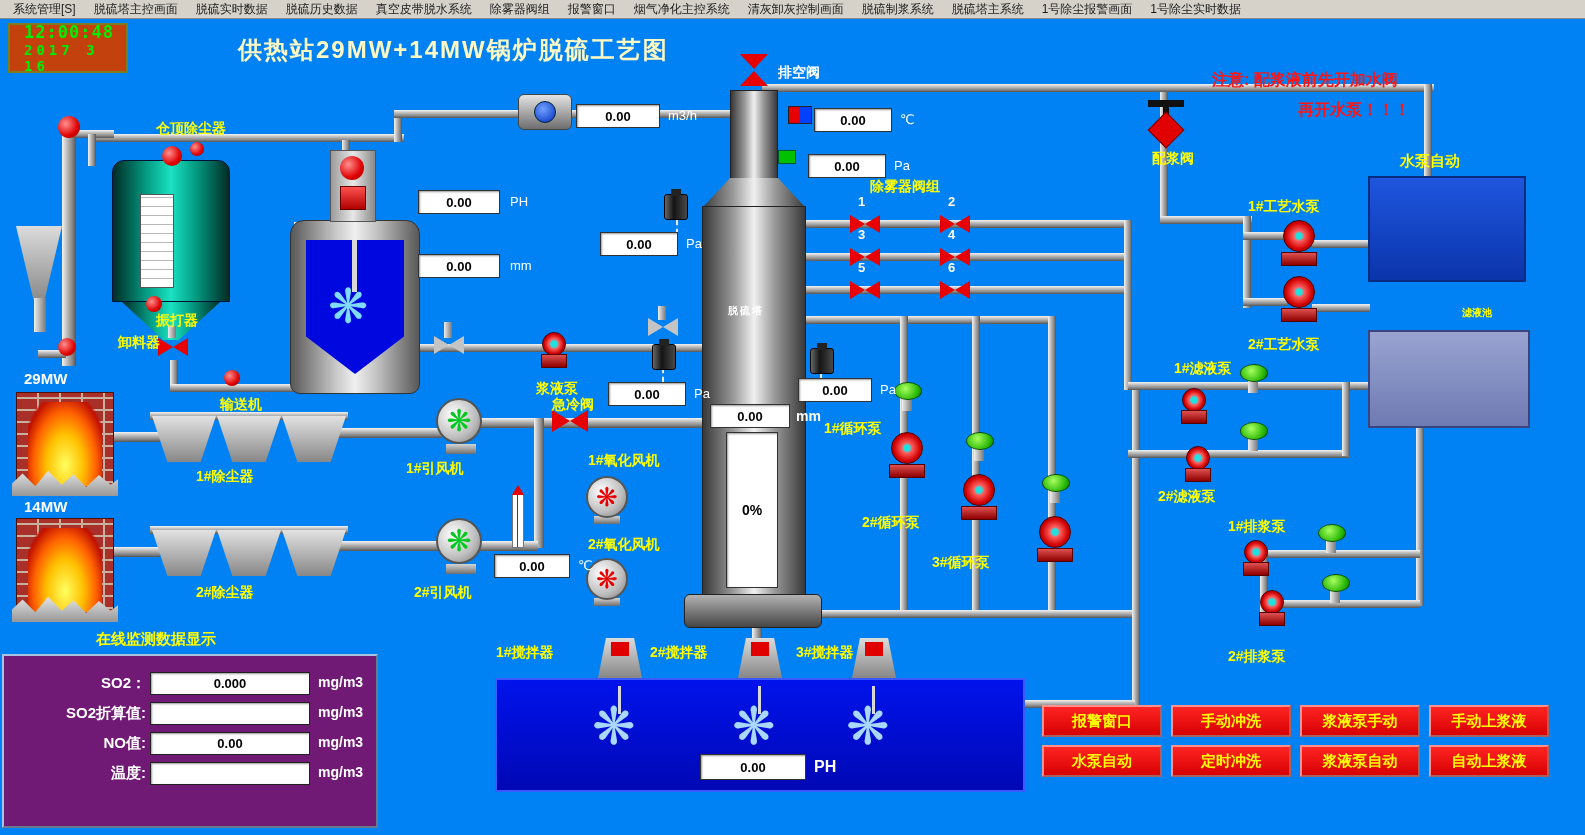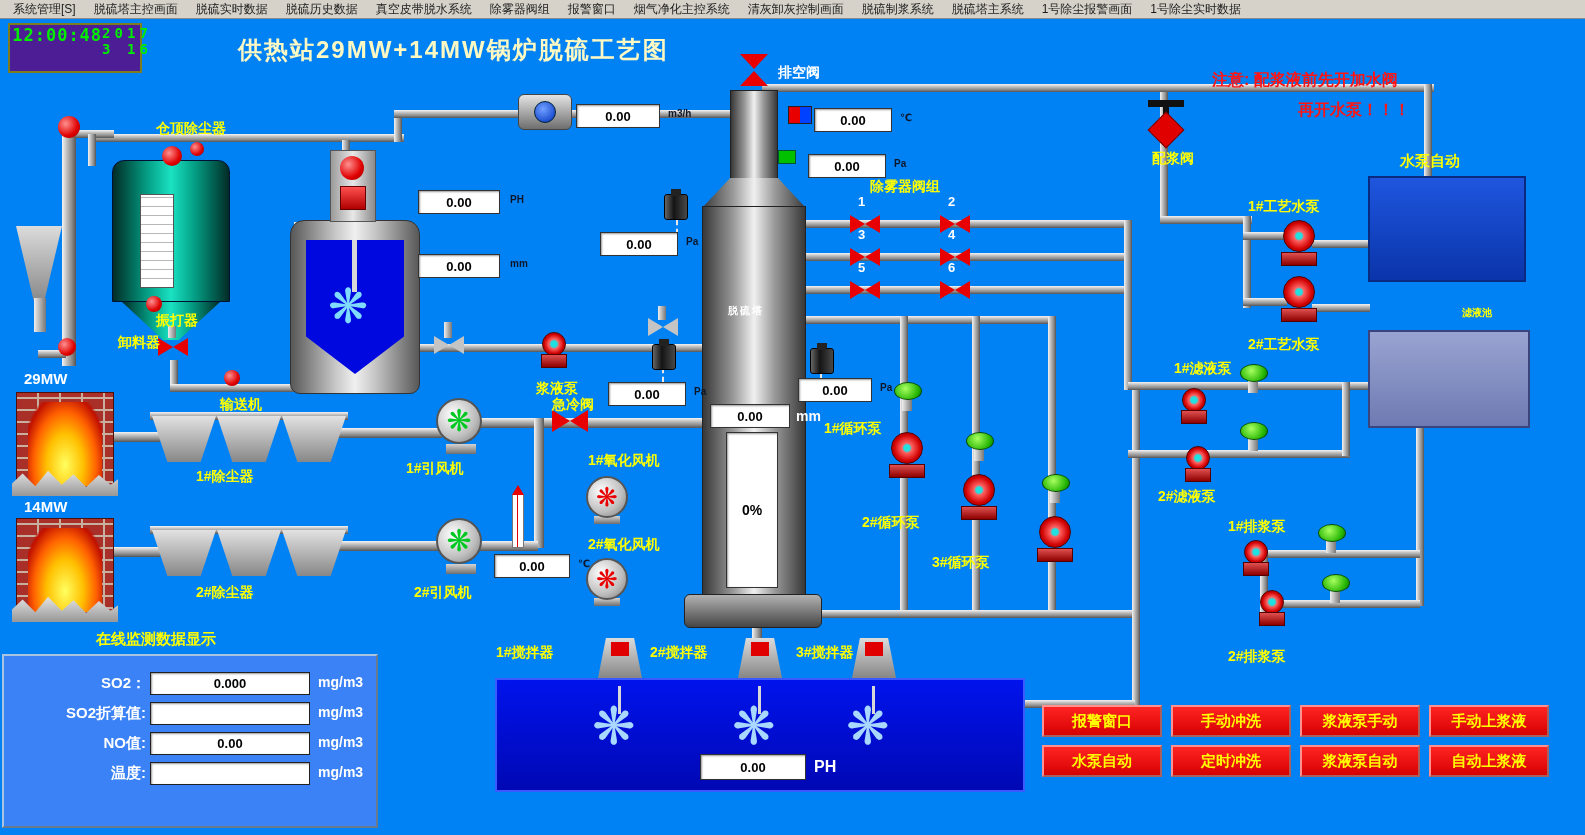--- a/index.html
+++ b/index.html
@@ -3,35 +3,35 @@
 <meta charset="utf-8">
 <style>
 *{margin:0;padding:0;box-sizing:border-box}
 body{font-family:"Liberation Sans","DejaVu Sans",sans-serif;background:#333}
 #canvas{position:relative;width:1585px;height:835px;background:#0082f5;overflow:hidden}
 .abs{position:absolute}
 
 #menubar{position:absolute;left:0;top:0;width:1585px;height:19px;background:#d6d2ca;border-bottom:1px solid #8a8a8a;display:flex;align-items:center;padding:0 4px;font-size:12px;color:#1c1c1c;z-index:30}
 .menu-item{padding:0 9px;white-space:nowrap;cursor:default}
 
-#clock{position:absolute;left:8px;top:23px;width:134px;height:50px;background:#4c1d95;border:2px solid #7d7d20;z-index:12;display:flex;flex-direction:row;justify-content:center;padding-left:14px}
+#clock{position:absolute;left:8px;top:23px;width:120px;height:50px;background:#c2410c;border:2px solid #7d7d20;z-index:12;display:flex;flex-direction:column;justify-content:center;padding-left:14px}
 #clock .t{color:#00ee00;font-family:"DejaVu Sans Mono",monospace;font-size:17px;font-weight:bold;letter-spacing:1px}
 #clock .d{color:#00ee00;font-family:"DejaVu Sans Mono",monospace;font-size:14px;font-weight:bold;letter-spacing:4px}
 .page-title{position:absolute;left:238px;top:34px;font-size:24px;font-weight:bold;color:#fef9c3;letter-spacing:2px;z-index:12;white-space:nowrap}
 .notice{position:absolute;color:#ff1414;font-size:16px;font-weight:bold;z-index:12;white-space:nowrap}
 
 .lbl-y{position:absolute;color:#ffff00;font-weight:bold;font-size:14px;white-space:nowrap;z-index:8}
 .lbl-w{position:absolute;color:#fff;font-weight:bold;font-size:14px;white-space:nowrap;z-index:8}
 
 .pipe{position:absolute;z-index:2}
 .ph2{background:linear-gradient(180deg,#f4f4f4 0%,#bdbdbd 35%,#8c8c8c 70%,#555 100%)}
 .pv2{background:linear-gradient(90deg,#f4f4f4 0%,#bdbdbd 35%,#8c8c8c 70%,#555 100%)}
 
 .vbox{position:absolute;background:#fff;border:1px solid #333;box-shadow:inset 1px 1px 2px #999;display:flex;align-items:center;justify-content:center;color:#000;font-weight:bold;font-size:13px;z-index:7}
-.unit-b{position:absolute;color:#0f172a;font-weight:bold;font-size:10px;z-index:7;white-space:nowrap}
+.unit-b{position:absolute;color:#ffffff;font-weight:normal;font-size:13px;z-index:7;white-space:nowrap}
 .unit-w{position:absolute;color:#fff;font-weight:bold;font-size:14px;z-index:7;white-space:nowrap}
 
 .vred,.vgray{position:absolute;width:30px;height:18px;z-index:6}
 .vred::before{content:"";position:absolute;left:0;top:0;border-top:9px solid transparent;border-bottom:9px solid transparent;border-left:15px solid #e80000}
 .vred::after{content:"";position:absolute;right:0;top:0;border-top:9px solid transparent;border-bottom:9px solid transparent;border-right:15px solid #e80000}
 .vred.big{width:36px;height:22px}
 .vred.big::before{border-top:11px solid transparent;border-bottom:11px solid transparent;border-left:18px solid #e80000}
 .vred.big::after{border-top:11px solid transparent;border-bottom:11px solid transparent;border-right:18px solid #e80000}
 .vgray::before{content:"";position:absolute;left:0;top:0;border-top:9px solid transparent;border-bottom:9px solid transparent;border-left:15px solid #c4c4c4}
 .vgray::after{content:"";position:absolute;right:0;top:0;border-top:9px solid transparent;border-bottom:9px solid transparent;border-right:15px solid #c4c4c4}
@@ -71,21 +71,21 @@
 .tower-grad{background:linear-gradient(90deg,#383838 0%,#9a9a9a 30%,#f0f0f0 50%,#9a9a9a 70%,#383838 100%)}
 .teal-grad{background:linear-gradient(90deg,#012c26 0%,#04a086 30%,#1ae2c2 50%,#04a086 70%,#012c26 100%)}
 .mix-grad{background:linear-gradient(90deg,#585858,#c8c8c8 35%,#f0f0f0 50%,#c8c8c8 65%,#585858)}
 .scale{position:absolute;background:#fff;border:1px solid #555;background-image:repeating-linear-gradient(0deg,transparent 0 8px,#b8b8b8 8px 9px);z-index:4}
 
 #pool{position:absolute;left:495px;top:678px;width:530px;height:114px;background:linear-gradient(180deg,#0013ec,#0008b4);border:2px solid #3a5aff;z-index:3}
 .agit{position:absolute;color:#a8d8ff;font-size:52px;line-height:1;z-index:4;font-family:"DejaVu Sans",sans-serif}
 .agshaft{position:absolute;width:3px;background:#d8d8d8;z-index:4}
 .agmotor{position:absolute;width:44px;height:40px;background:linear-gradient(180deg,#dcdcdc,#868686);clip-path:polygon(18% 0,82% 0,100% 100%,0 100%);z-index:6}
 .agmotor::before{content:"";position:absolute;left:13px;top:4px;width:18px;height:14px;background:#e00000}
-#monitor{position:absolute;left:2px;top:654px;width:376px;height:174px;background:#3b82f6;border:2px outset #a8c4e0;z-index:9}
+#monitor{position:absolute;left:2px;top:654px;width:376px;height:174px;background:#701a75;border:2px outset #a8c4e0;z-index:9}
 .mrow-label{position:absolute;color:#fff;font-weight:bold;font-size:15px;text-align:right;width:140px;white-space:nowrap}
 .mrow-box{position:absolute;background:#fff;border:1px solid #222;box-shadow:inset 1px 1px 2px #999;width:160px;height:23px;display:flex;align-items:center;justify-content:center;font-weight:bold;font-size:13px;color:#000}
 .mrow-unit{position:absolute;color:#fff;font-weight:bold;font-size:14px}
 .btn{position:absolute;width:120px;height:32px;background:linear-gradient(180deg,#ff2424,#d60000);border:2px outset #ff9090;color:#ffff00;font-weight:bold;font-size:15px;display:flex;align-items:center;justify-content:center;z-index:12;cursor:pointer;white-space:nowrap}
 .thermo{position:absolute;width:12px;height:54px;background:linear-gradient(90deg,#fff 45%,#e80000 45% 55%,#fff 55%);border:1px solid #777;z-index:6}
 .thermo::before{content:"";position:absolute;left:-1px;top:-10px;border-left:6px solid transparent;border-right:6px solid transparent;border-bottom:10px solid #e80000}
 </style>
 </head>
 <body>
 

